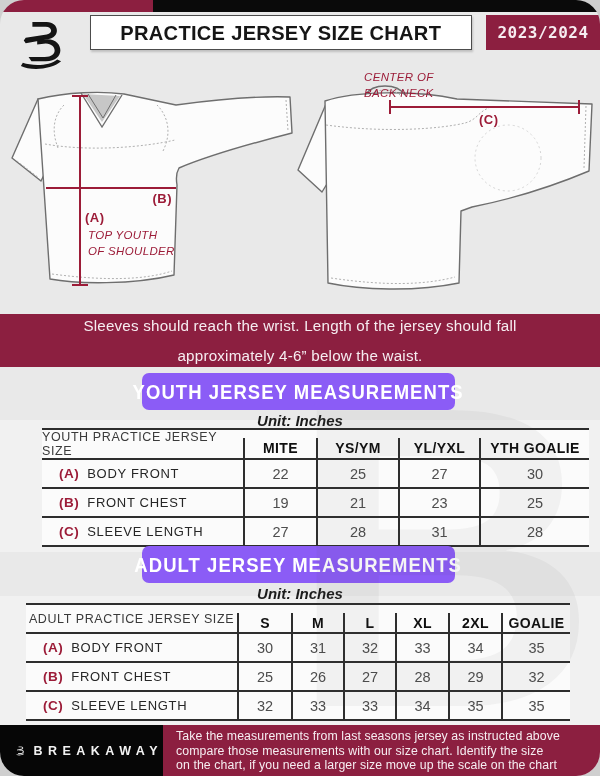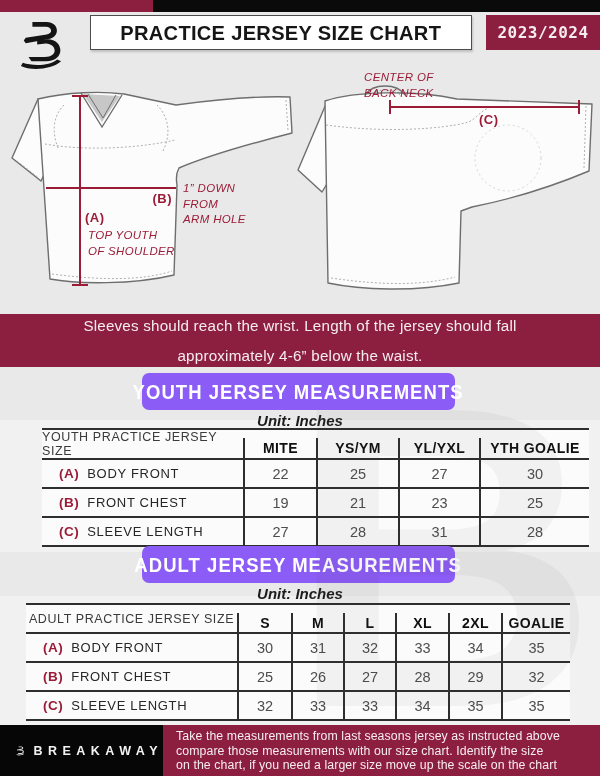--- a/index.html
+++ b/index.html
@@ -1,17 +1,17 @@
 <!DOCTYPE html>
 <html><head>
 <meta charset="utf-8">
 <style>
   html,body{margin:0;padding:0;background:#cfcfcf;}
   .page{position:relative;width:600px;height:776px;background:#e9e9e9;overflow:hidden;
-        font-family:"Liberation Sans",sans-serif;}
+        font-family:"Liberation Sans",sans-serif;border-radius:24px;}
 
   
   .strip-maroon{position:absolute;left:0;top:0;width:153px;height:12px;background:#8C1F40;}
   .strip-black{position:absolute;left:153px;top:0;width:447px;height:12px;background:#0a0a0a;}
 
   
   .logo-svg{position:absolute;left:19px;top:20px;width:44px;height:52px;}
   .title-box{position:absolute;left:90px;top:15px;width:382px;height:35px;background:#ffffff;
              border:1px solid #4c4c4c;box-sizing:border-box;display:flex;align-items:center;
              justify-content:center;box-shadow:1px 2px 2px rgba(0,0,0,0.18);}
@@ -150,25 +150,20 @@
     <line class="dim" x1="95" y1="22" x2="95" y2="36"></line>
     <line class="dim" x1="284" y1="22" x2="284" y2="36"></line>
   </svg>
 
   <div class="marker-label" id="marker-a">(A)</div>
   <div class="caption" id="caption-a">
     <div>TOP YOUTH</div>
     <div>OF SHOULDER</div>
   </div>
   <div class="marker-label" id="marker-b">(B)</div>
-  <div class="caption" id="caption-b">
-    <div>1” DOWN</div>
-    <div>FROM</div>
-    <div>ARM HOLE</div>
-  </div>
   <div class="caption" id="caption-c">
     <div>CENTER OF</div>
     <div>BACK NECK</div>
   </div>
   <div class="marker-label" id="marker-c">(C)</div>
 
   <div class="notice">
     <div>Sleeves should reach the wrist. Length of the jersey should fall</div>
     <div>approximately 4-6” below the waist.</div>
   </div>

